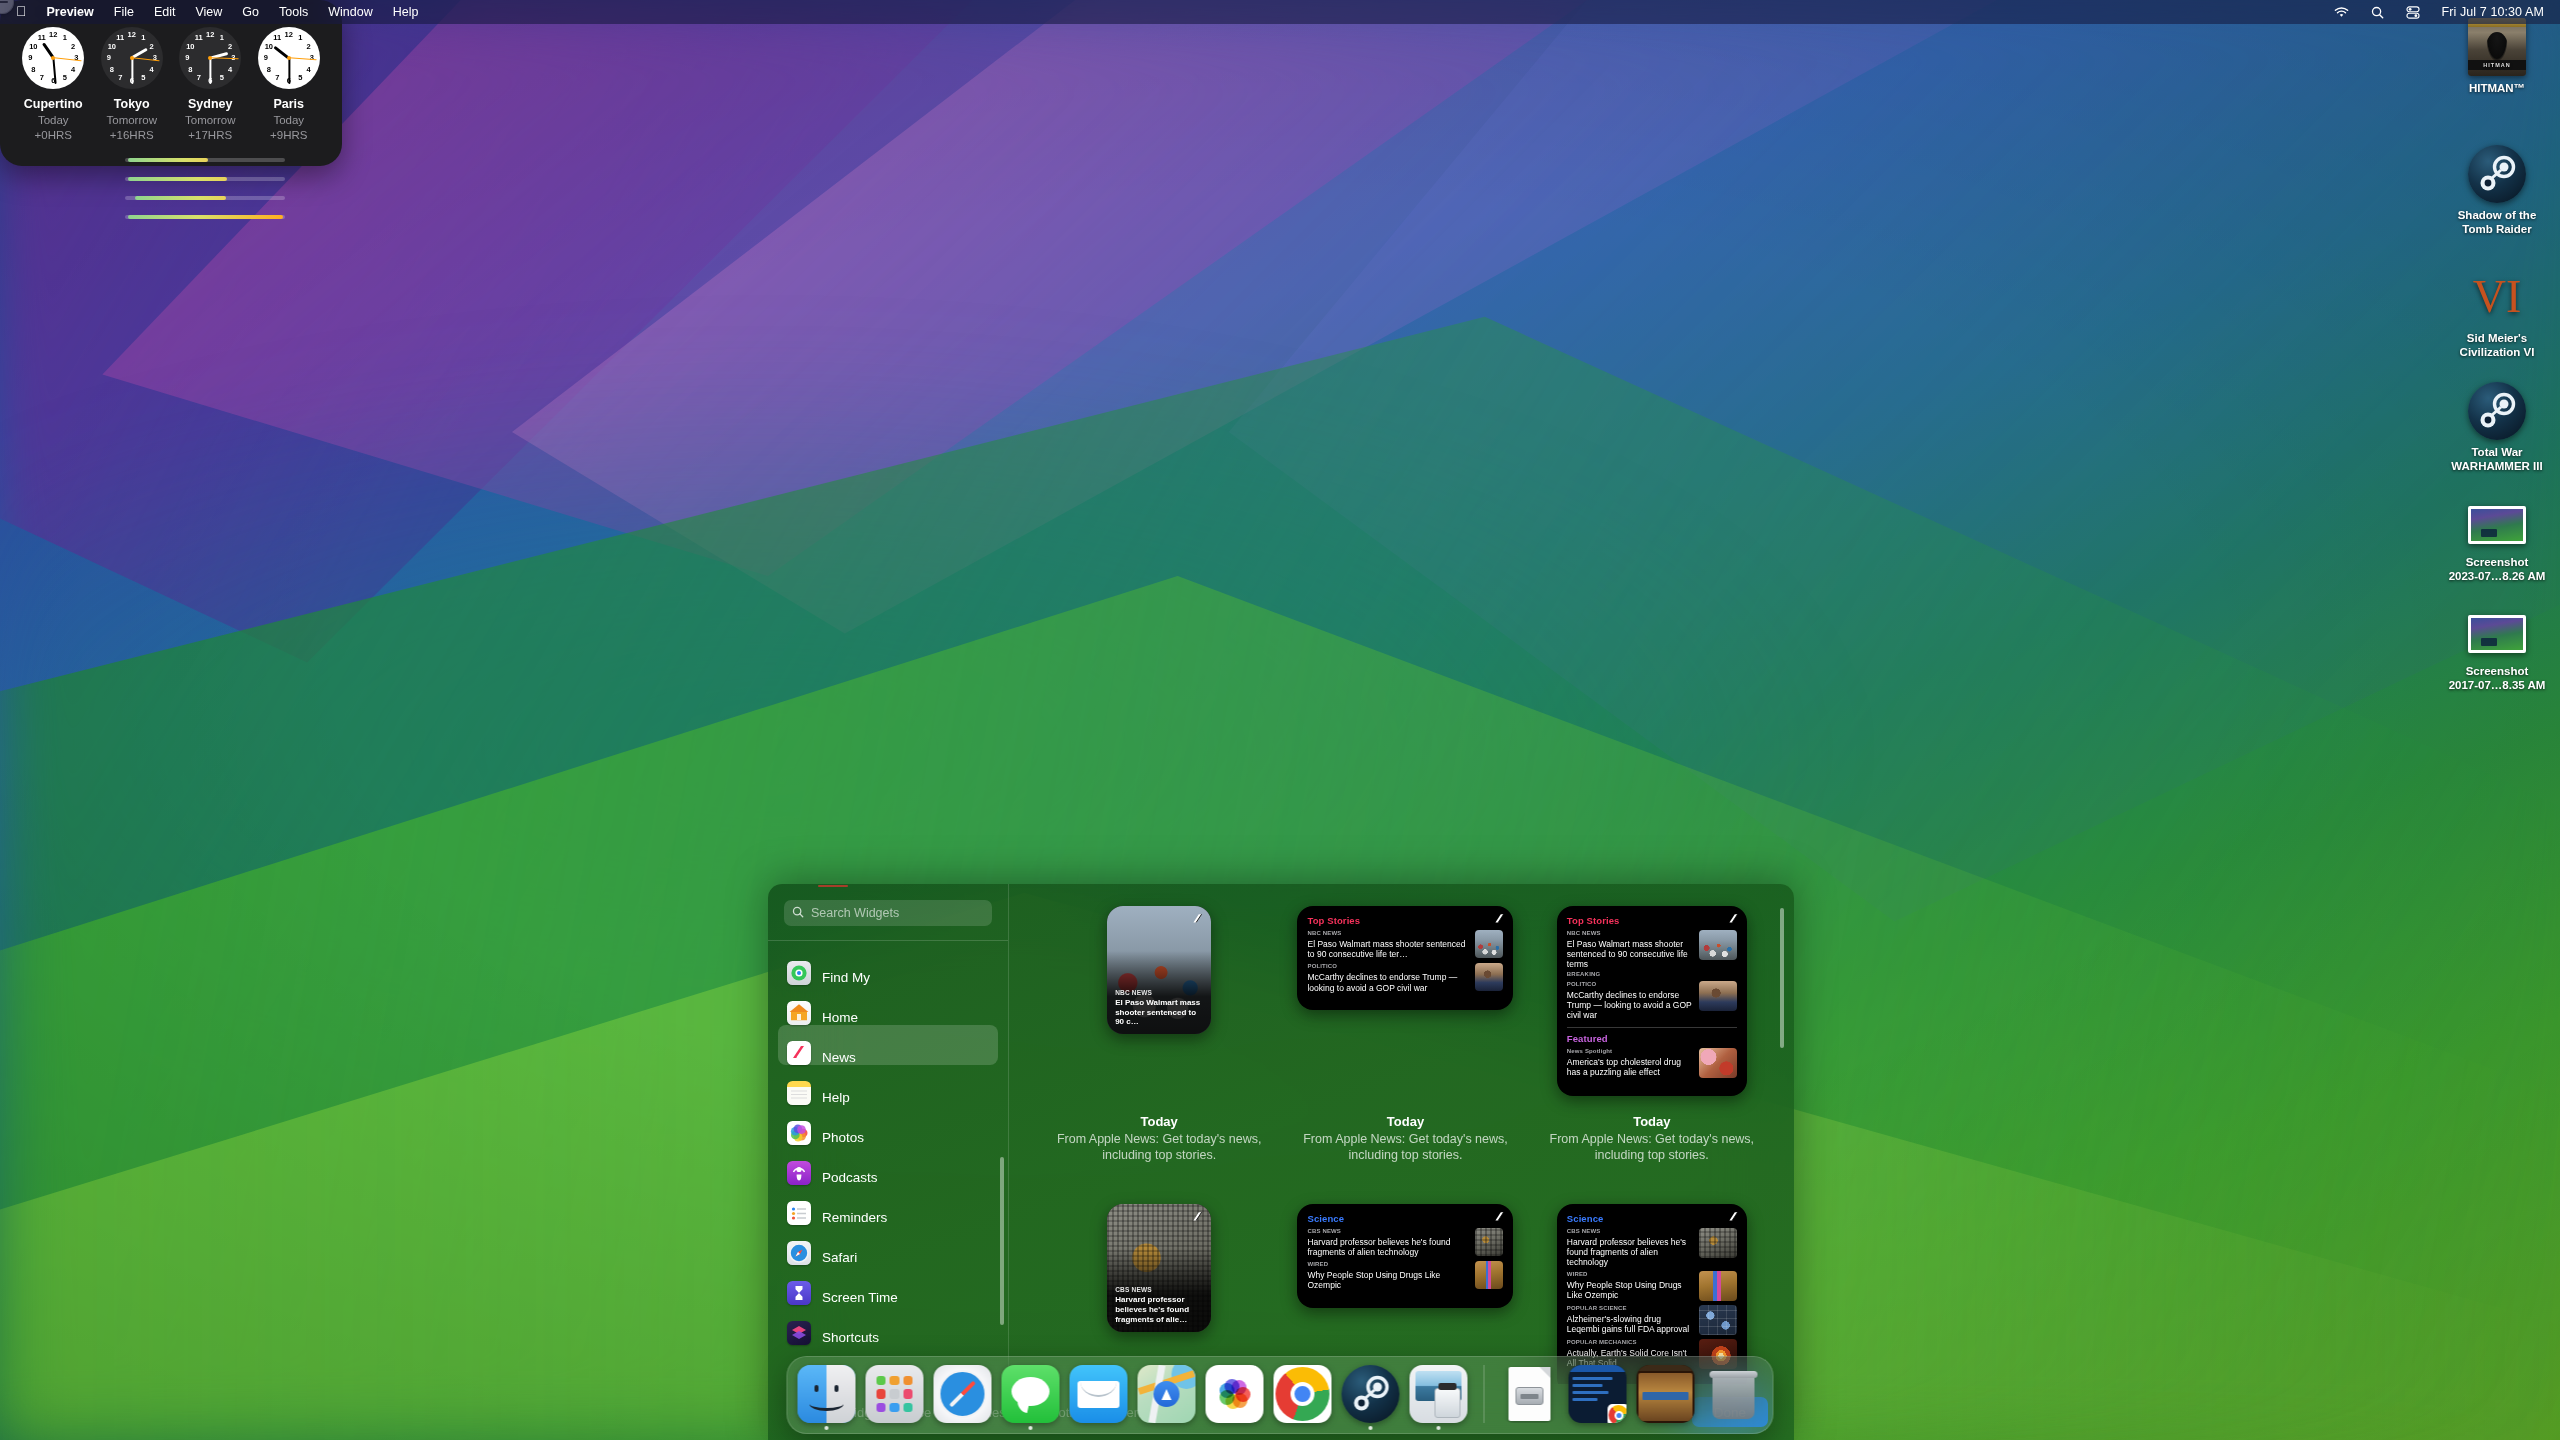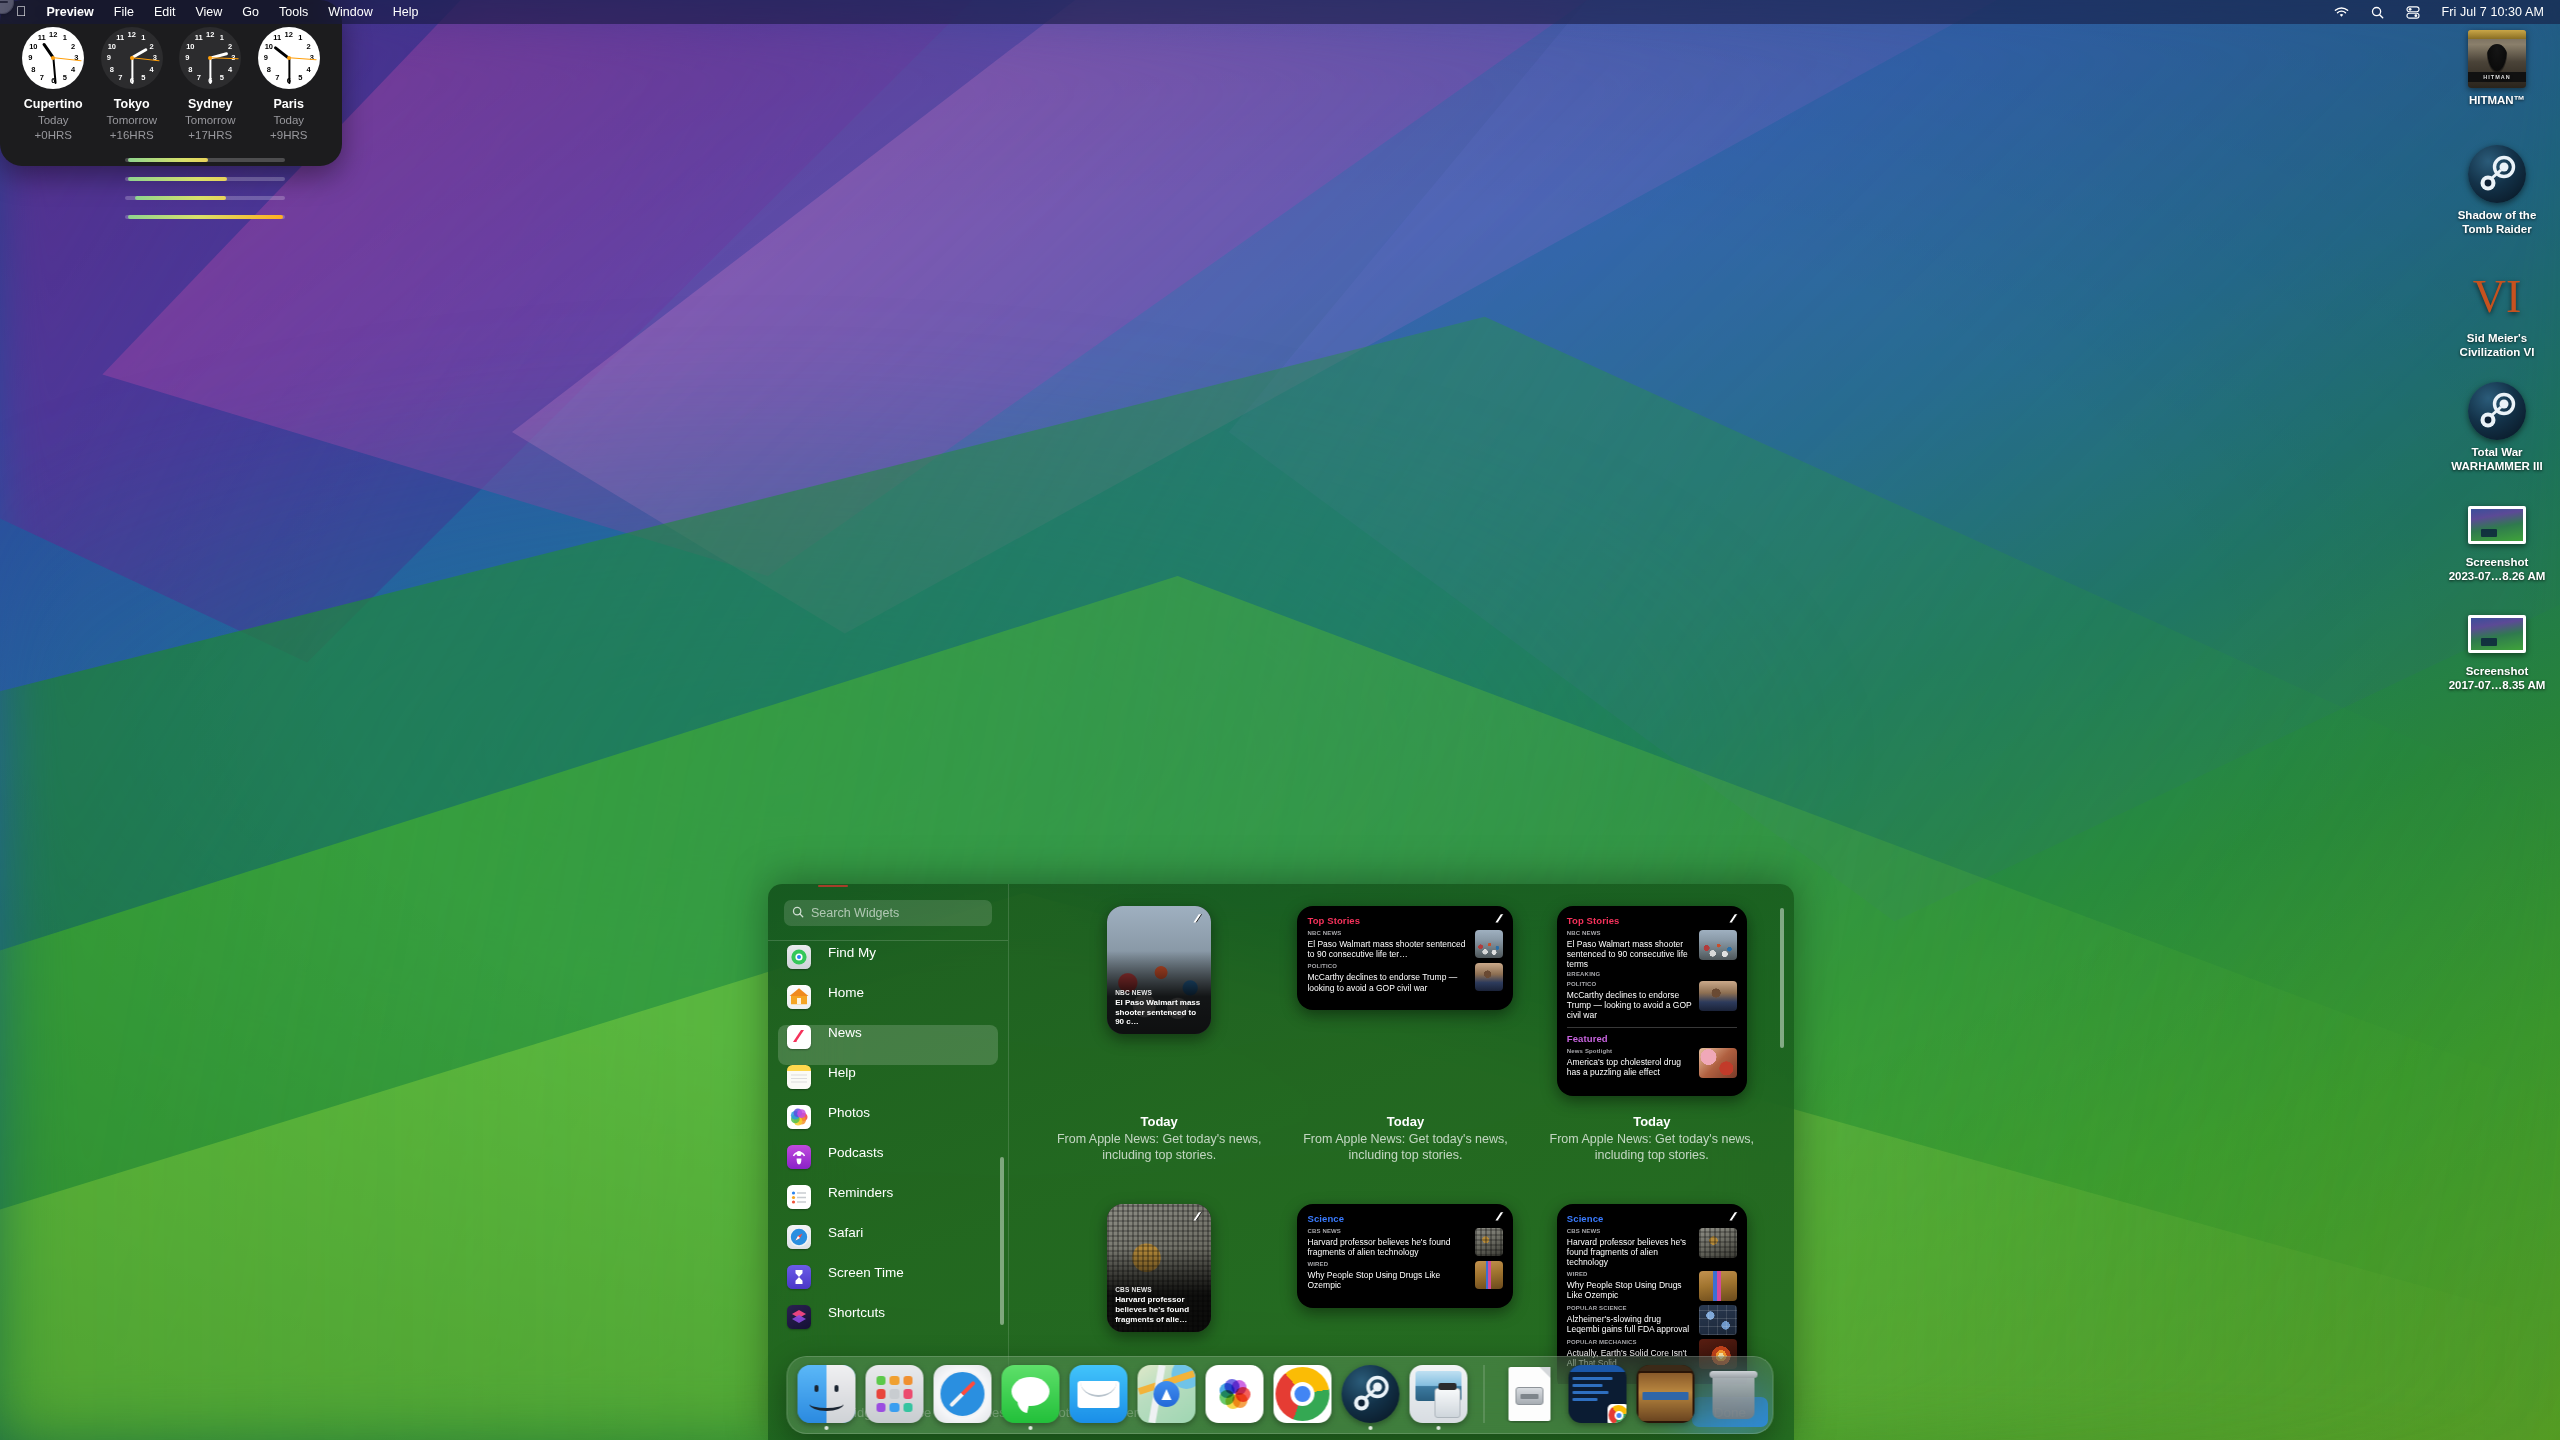--- a/index.html
+++ b/index.html
@@ -253,21 +253,21 @@
   }
   .g-search-input {
     background: transparent; border: none; outline: none;
     color: #fff; font-size: 12.5px; font-family: "Liberation Sans", sans-serif;
     width: 100%;
   }
   .g-search-input::placeholder { color: rgba(255,255,255,.6); }
   .g-sidebar-divider { height: .5px; background: rgba(255,255,255,.16); margin: 0 0 4px; }
   .g-list { flex: 1; overflow: hidden; padding: 0 10px; position: relative; }
   .g-item {
-    display: flex; align-items: flex-start; gap: 17px;
+    display: flex; align-items: flex-end; gap: 11px;
     height: 40px; padding: 0 9px; border-radius: 8px;
     color: #fff; font-size: 13.5px;
   }
   .g-item.active { background: rgba(255,255,255,.17); }
   .g-app-icon {
     width: 24px; height: 24px; border-radius: 5.5px; flex: none;
     box-shadow: 0 1px 2px rgba(0,0,0,.3);
     position: relative; overflow: hidden;
   }
   .sb-scroll {
@@ -904,21 +904,21 @@
             <line x1="6.6" y1="6.6" x2="4.8" y2="4.8" stroke="#ffcc00" stroke-width="2" stroke-linecap="round"></line>
             <line x1="12.0" y1="4.4" x2="12.0" y2="1.8" stroke="#ffcc00" stroke-width="2" stroke-linecap="round"></line>
             <line x1="17.4" y1="6.6" x2="19.2" y2="4.8" stroke="#ffcc00" stroke-width="2" stroke-linecap="round"></line>
           </svg>
         </div>
       </div>
     </div>
 </div>
 
 <div id="desk-icons">
-    <div class="desk-icon" style="left: 2433px; top: 30px;">
+    <div class="desk-icon" style="left: 2433px; top: 18px;">
       <div class="di-img icon-hitman">
         <div class="hitman-bar">HITMAN</div>
       </div>
       <span class="di-label">HITMAN™</span>
     </div>
     <div class="desk-icon" style="left: 2433px; top: 145px;">
       <div class="di-img icon-steam"><svg width="58" height="58" viewBox="0 0 58 58">
           <circle cx="36" cy="22" r="9.5" fill="none" stroke="#eaf2f8" stroke-width="3.4"></circle>
           <circle cx="36" cy="22" r="4.5" fill="#eaf2f8"></circle>
           <circle cx="20" cy="38" r="7.5" fill="#eaf2f8"></circle>

